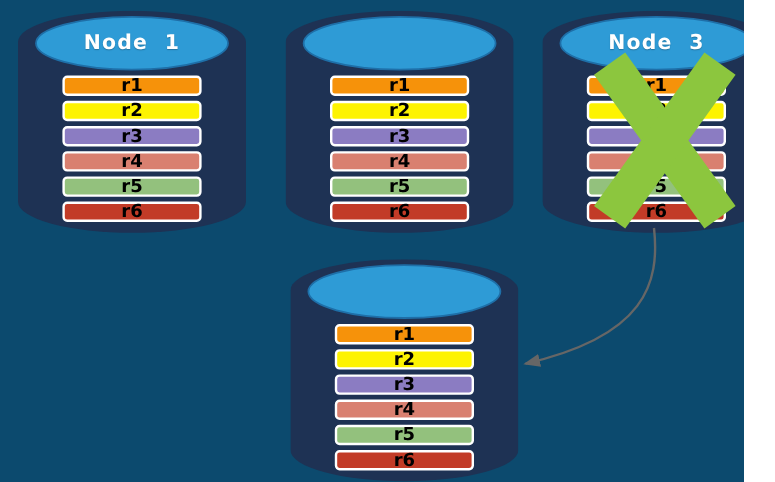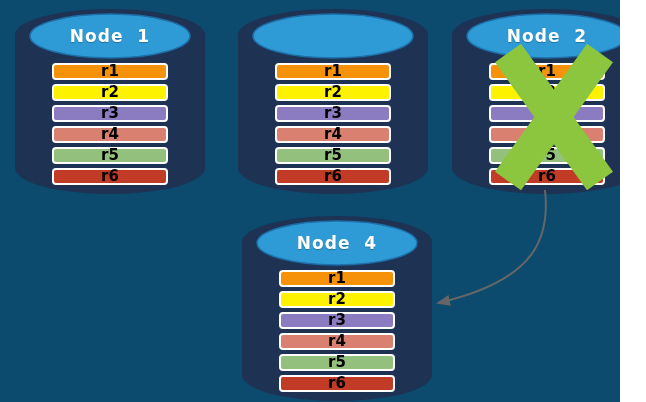--- a/index.html
+++ b/index.html
@@ -59,37 +59,36 @@
       <div class="bar" style="background-color: rgb(147, 193, 125);">r5</div>
       <div class="bar" style="background-color: rgb(194, 59, 39);">r6</div>
     </div>
   </div>
 
   <div class="node" style="left:452px;top:9px;">
     <svg class="cyl" viewBox="0 0 190 186">
       <path d="M0,26 A95,26 0 0 1 190,26 L190,159 A95,26 0 0 1 0,159 Z" fill="#1E3254"></path>
       <ellipse cx="95" cy="27" rx="80" ry="22" stroke="#1E6FA8" stroke-width="1.5" fill="#2E9BD6"></ellipse>
     </svg>
-    <div class="title">Node  2</div>
+    <div class="title">Node  3</div>
     <div class="bars">
       <div class="bar" style="background-color: rgb(246, 146, 10);">r1</div>
       <div class="bar" style="background-color: rgb(253, 243, 1);">r2</div>
       <div class="bar" style="background-color: rgb(139, 124, 194);">r3</div>
       <div class="bar" style="background-color: rgb(217, 128, 112);">r4</div>
       <div class="bar" style="background-color: rgb(147, 193, 125);">r5</div>
       <div class="bar" style="background-color: rgb(194, 59, 39);">r6</div>
     </div>
   </div>
 
   <div class="node" style="left:242px;top:216px;">
     <svg class="cyl" viewBox="0 0 190 186">
       <path d="M0,26 A95,26 0 0 1 190,26 L190,159 A95,26 0 0 1 0,159 Z" fill="#1E3254"></path>
       <ellipse cx="95" cy="27" rx="80" ry="22" stroke="#1E6FA8" stroke-width="1.5" fill="#2E9BD6"></ellipse>
     </svg>
-    <div class="title">Node  4</div>
     <div class="bars">
       <div class="bar" style="background-color: rgb(246, 146, 10);">r1</div>
       <div class="bar" style="background-color: rgb(253, 243, 1);">r2</div>
       <div class="bar" style="background-color: rgb(139, 124, 194);">r3</div>
       <div class="bar" style="background-color: rgb(217, 128, 112);">r4</div>
       <div class="bar" style="background-color: rgb(147, 193, 125);">r5</div>
       <div class="bar" style="background-color: rgb(194, 59, 39);">r6</div>
     </div>
   </div>
 

